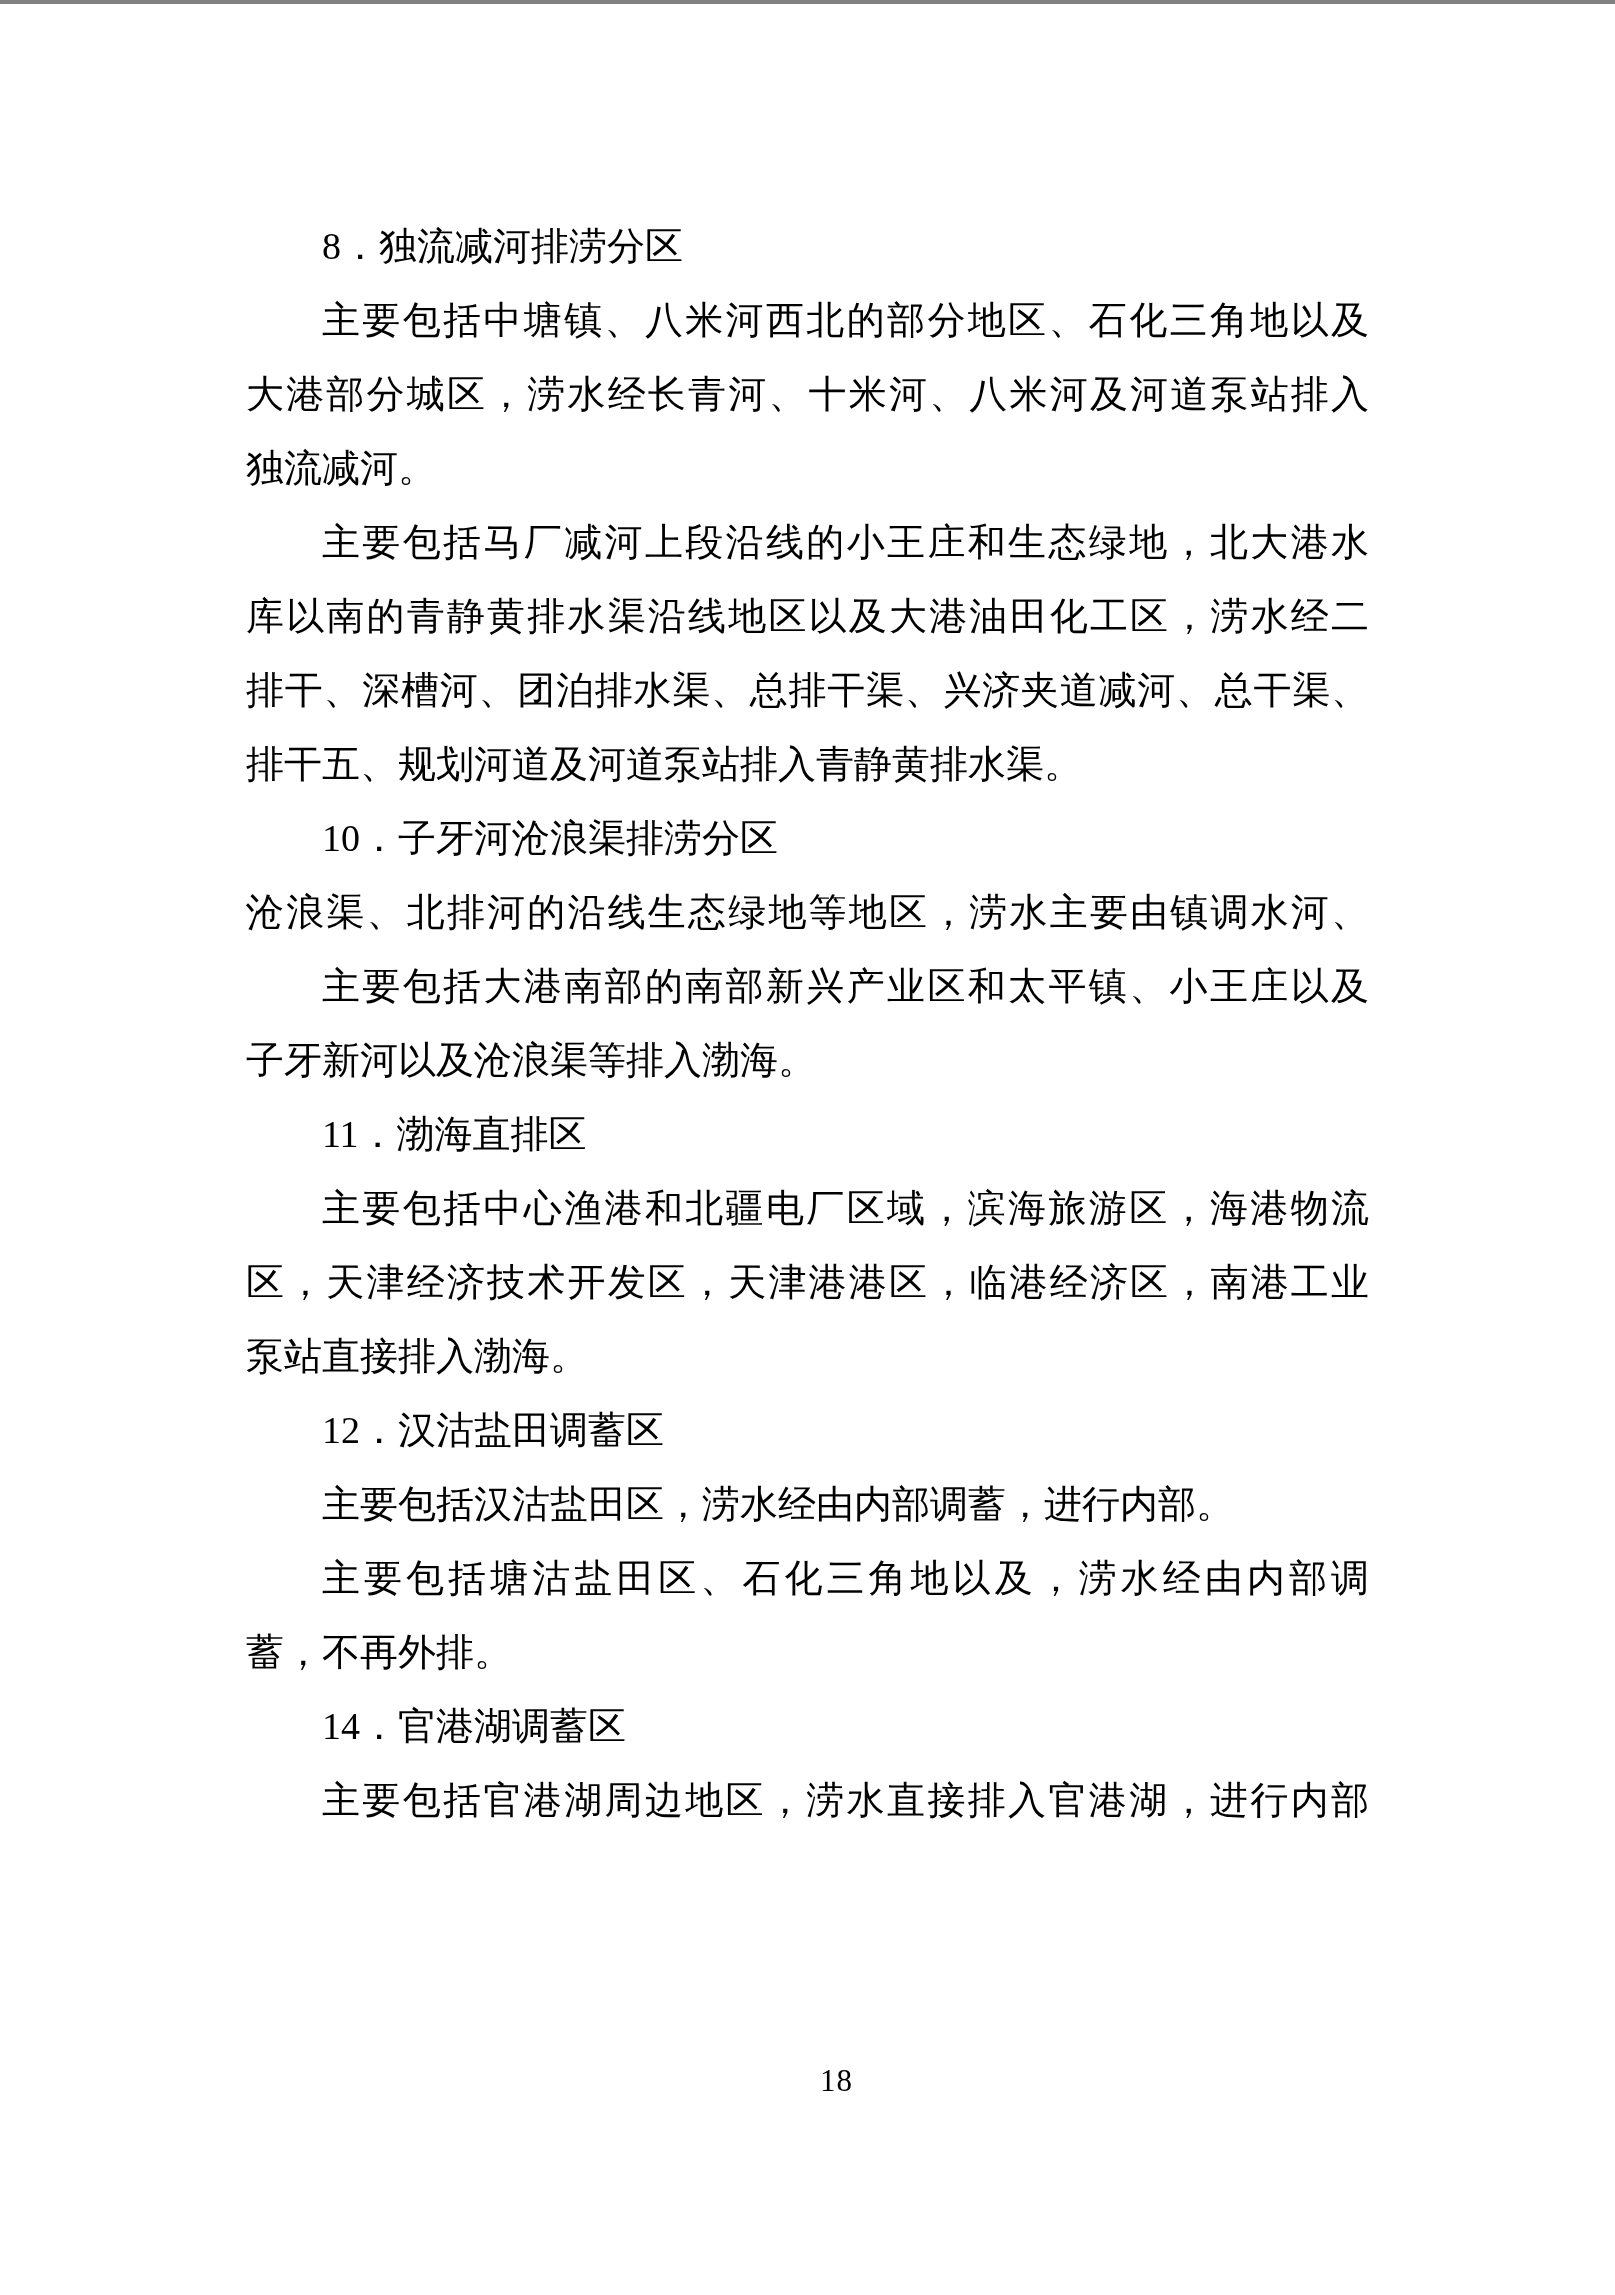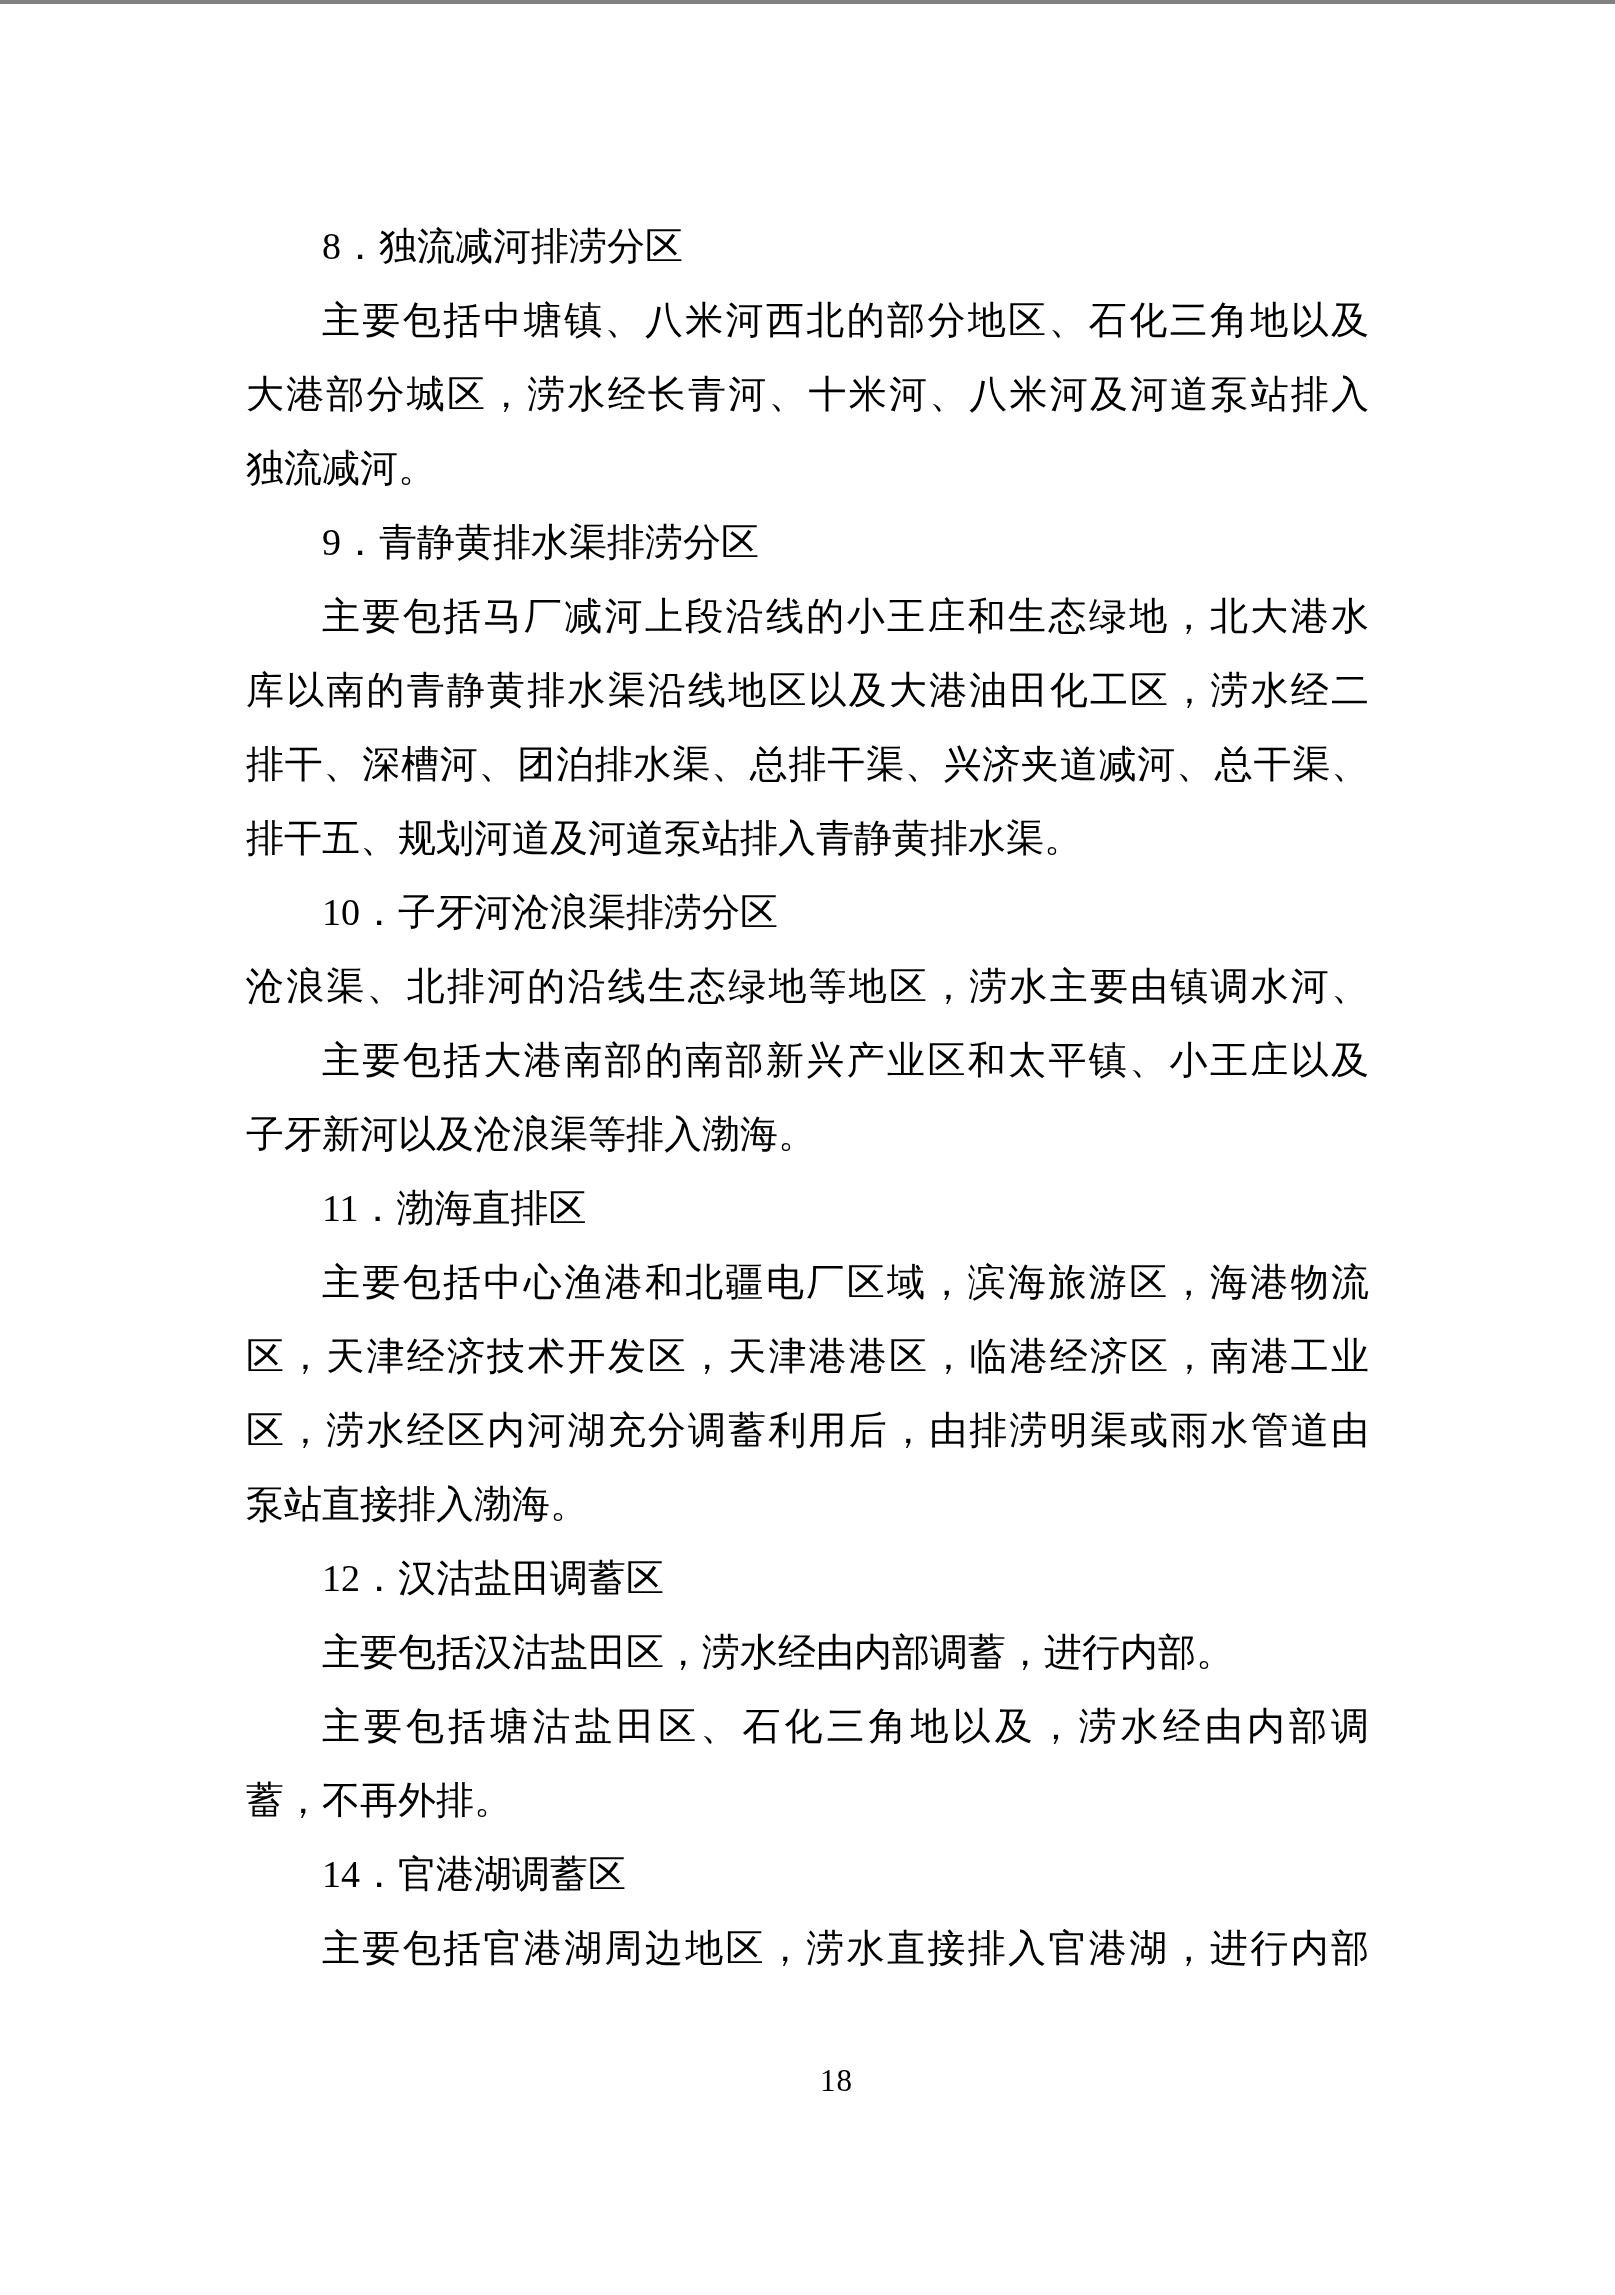--- a/index.html
+++ b/index.html
@@ -52,35 +52,33 @@
 <body>
 
 <div class="page">
 
   <div class="text-block">
     <div class="line heading indent">8．独流减河排涝分区</div>
     <div class="line indent fill">主要包括中塘镇、八米河西北的部分地区、石化三角地以及</div>
     <div class="line fill">大港部分城区，涝水经长青河、十米河、八米河及河道泵站排入</div>
     <div class="line">独流减河。</div>
 
-    <div class="line heading indent">9．青静黄排水渠排涝分区</div>
     <div class="line indent fill">主要包括马厂减河上段沿线的小王庄和生态绿地，北大港水</div>
     <div class="line fill">库以南的青静黄排水渠沿线地区以及大港油田化工区，涝水经二</div>
     <div class="line fill">排干、深槽河、团泊排水渠、总排干渠、兴济夹道减河、总干渠、</div>
     <div class="line">排干五、规划河道及河道泵站排入青静黄排水渠。</div>
 
     <div class="line heading indent">10．子牙河沧浪渠排涝分区</div>
     <div class="line fill">沧浪渠、北排河的沿线生态绿地等地区，涝水主要由镇调水河、</div>
     <div class="line indent fill">主要包括大港南部的南部新兴产业区和太平镇、小王庄以及</div>
     <div class="line">子牙新河以及沧浪渠等排入渤海。</div>
 
     <div class="line heading indent">11．渤海直排区</div>
     <div class="line indent fill">主要包括中心渔港和北疆电厂区域，滨海旅游区，海港物流</div>
     <div class="line fill">区，天津经济技术开发区，天津港港区，临港经济区，南港工业</div>
-    <div class="line fill">区，涝水经区内河湖充分调蓄利用后，由排涝明渠或雨水管道由</div>
     <div class="line">泵站直接排入渤海。</div>
 
     <div class="line heading indent">12．汉沽盐田调蓄区</div>
     <div class="line indent">主要包括汉沽盐田区，涝水经由内部调蓄，进行内部。</div>
 
     <div class="line indent fill">主要包括塘沽盐田区、石化三角地以及，涝水经由内部调</div>
     <div class="line">蓄，不再外排。</div>
 
     <div class="line heading indent">14．官港湖调蓄区</div>
     <div class="line indent fill">主要包括官港湖周边地区，涝水直接排入官港湖，进行内部</div>

